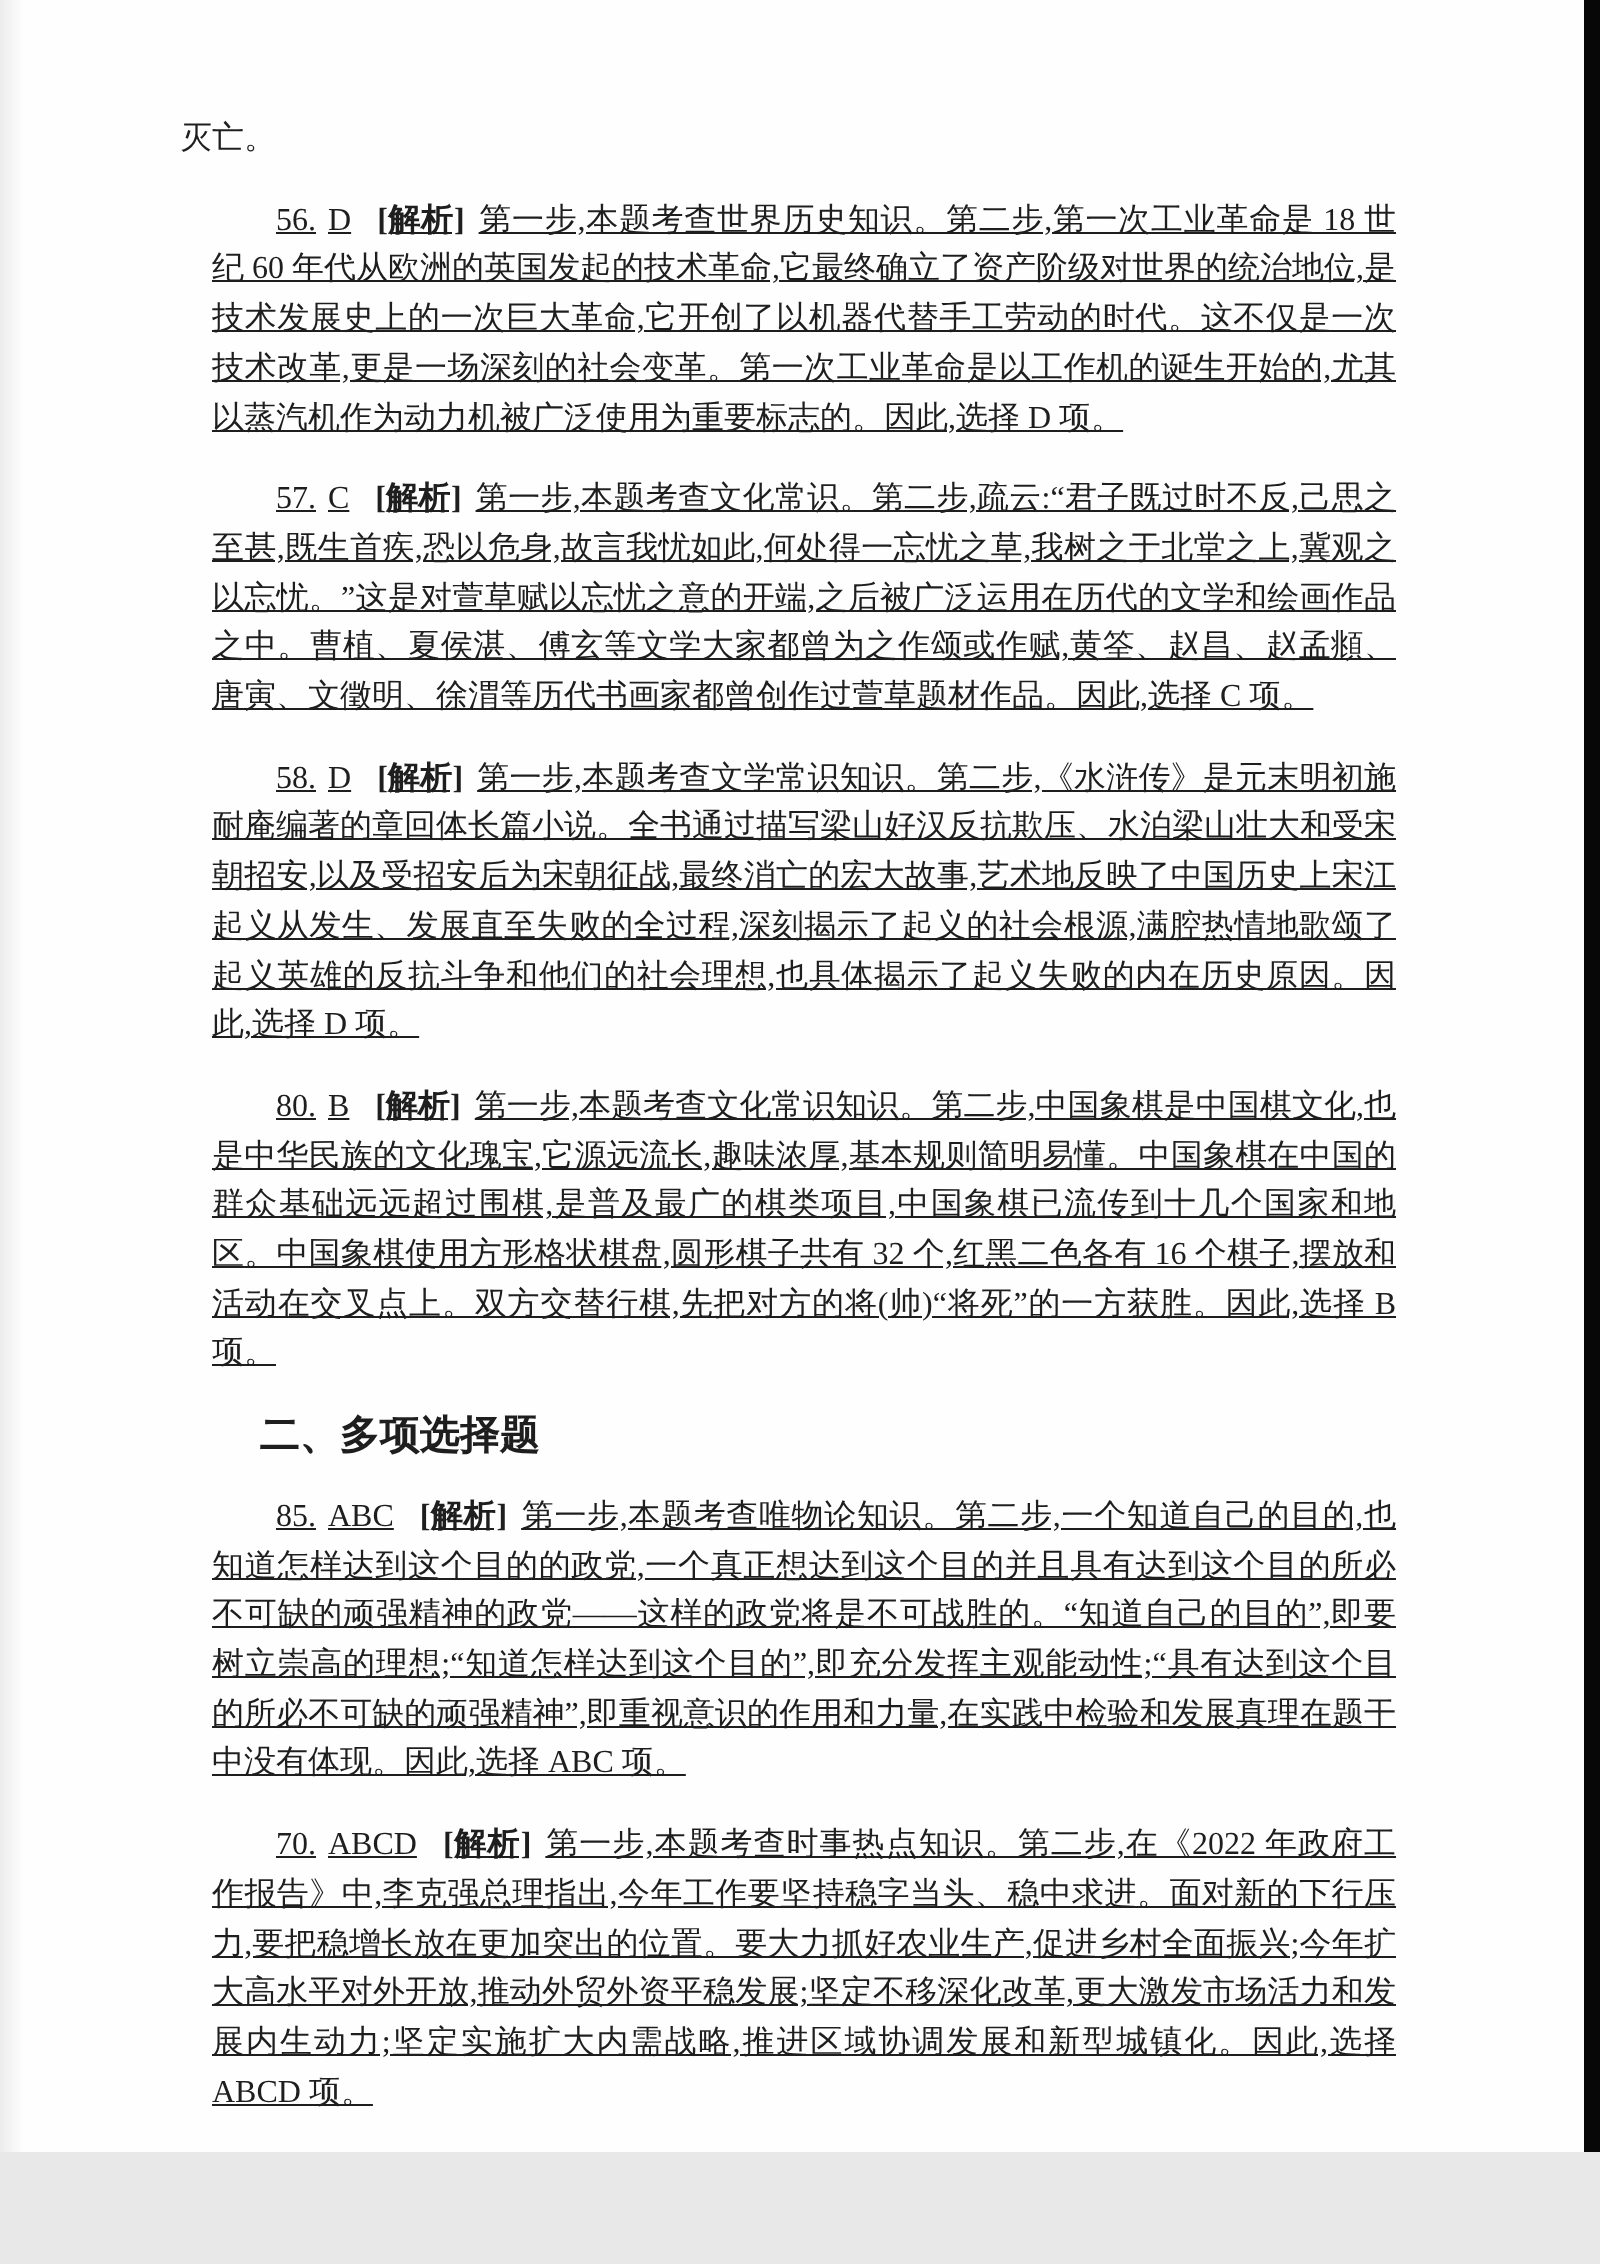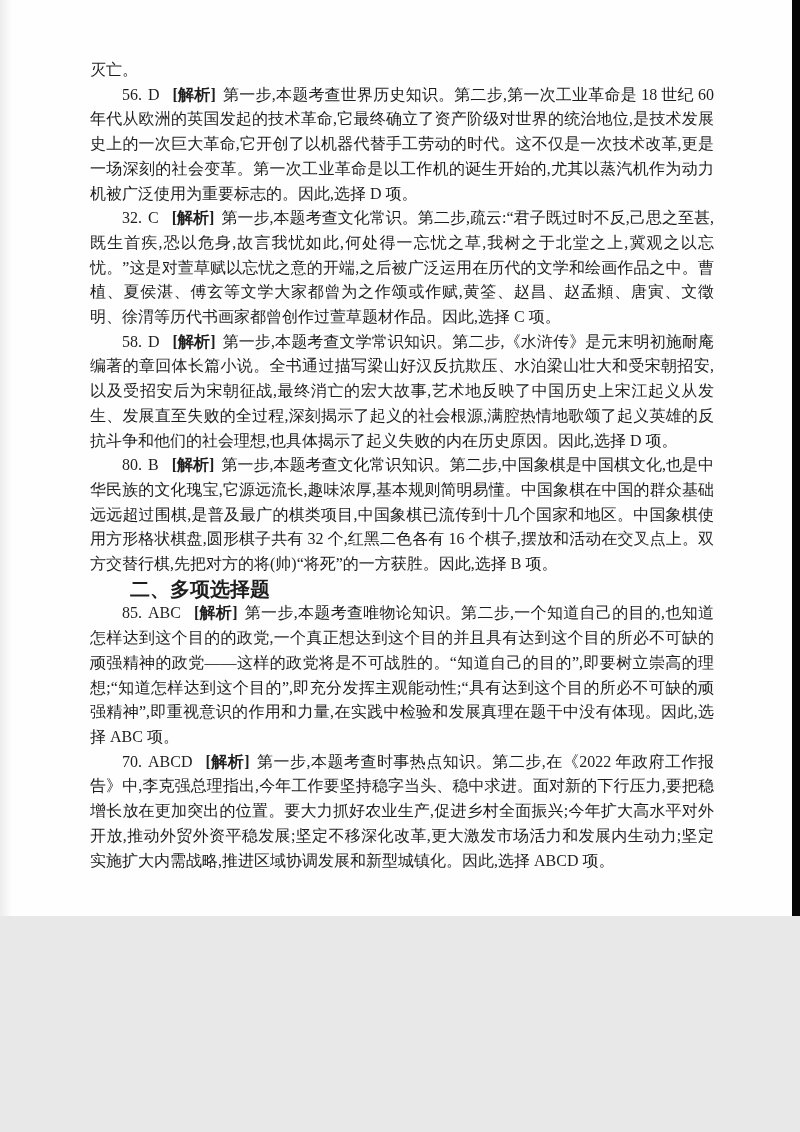--- a/index.html
+++ b/index.html
@@ -1,19 +1,19 @@
 <!DOCTYPE html>
 <html><head>
 <meta charset="utf-8">
 <style>
   html, body { margin: 0; padding: 0; background: #e8e8e8; }
   .page {
     position: relative;
     width: 800px;
-    height: 916px;
+    height: 1076px;
     background: #fefefe;
     overflow: hidden;
     font-family: "Liberation Serif", "DejaVu Serif", serif;
     color: #1e1e1e;
     margin: 0 auto;
   }
   
   .page::before {
     content: "";
     position: absolute;
@@ -32,21 +32,21 @@
   .content {
     position: absolute;
     left: 90px;
     top: 58px;
     width: 624px;
     font-size: 16px;
     line-height: 24.7px;
     text-align: justify;
   }
   .cont-line { margin: 0; text-indent: 0; }
-  .item { margin: 0; text-indent: 2em; }
+  .item { margin: 16px; text-indent: 2em; text-decoration: underline; }
   .num { margin-right: 6px; }
   .choice { margin-right: 13px; }
   .tag { font-weight: bold; margin-right: 7px; }
   .sec-heading {
     margin: 0;
     font-size: 20px;
     font-weight: bold;
     text-indent: 2em;
     line-height: 24.7px;
     text-align: left;
@@ -69,21 +69,21 @@
 <body>
 
 <div class="page">
 
   <div class="content">
 
     <p class="cont-line">灭亡。</p>
 
     <p class="item"><span class="num">56.</span><span class="choice">D</span><span class="tag">[解析]</span><span>第一步,本题考查世界历史知识。第二步,第一次工业革命是 18 世纪 60 年代从欧洲的英国发起的技术革命,它最终确立了资产阶级对世界的统治地位,是技术发展史上的一次巨大革命,它开创了以机器代替手工劳动的时代。这不仅是一次技术改革,更是一场深刻的社会变革。第一次工业革命是以工作机的诞生开始的,尤其以蒸汽机作为动力机被广泛使用为重要标志的。因此,选择 D 项。</span></p>
 
-    <p class="item"><span class="num">32.</span><span class="choice">C</span><span class="tag">[解析]</span><span>第一步,本题考查文化常识。第二步,疏云:“君子既过时不反,己思之至甚,既生首疾,恐以危身,故言我忧如此,何处得一忘忧之草,我树之于北堂之上,冀观之以忘忧。”这是对萱草赋以忘忧之意的开端,之后被广泛运用在历代的文学和绘画作品之中。曹植、夏侯湛、傅玄等文学大家都曾为之作颂或作赋,黄筌、赵昌、赵孟頫、唐寅、文徵明、徐渭等历代书画家都曾创作过萱草题材作品。因此,选择 C 项。</span></p>
+    <p class="item"><span class="num">57.</span><span class="choice">C</span><span class="tag">[解析]</span><span>第一步,本题考查文化常识。第二步,疏云:“君子既过时不反,己思之至甚,既生首疾,恐以危身,故言我忧如此,何处得一忘忧之草,我树之于北堂之上,冀观之以忘忧。”这是对萱草赋以忘忧之意的开端,之后被广泛运用在历代的文学和绘画作品之中。曹植、夏侯湛、傅玄等文学大家都曾为之作颂或作赋,黄筌、赵昌、赵孟頫、唐寅、文徵明、徐渭等历代书画家都曾创作过萱草题材作品。因此,选择 C 项。</span></p>
 
     <p class="item"><span class="num">58.</span><span class="choice">D</span><span class="tag">[解析]</span><span>第一步,本题考查文学常识知识。第二步,《水浒传》是元末明初施耐庵编著的章回体长篇小说。全书通过描写梁山好汉反抗欺压、水泊梁山壮大和受宋朝招安,以及受招安后为宋朝征战,最终消亡的宏大故事,艺术地反映了中国历史上宋江起义从发生、发展直至失败的全过程,深刻揭示了起义的社会根源,满腔热情地歌颂了起义英雄的反抗斗争和他们的社会理想,也具体揭示了起义失败的内在历史原因。因此,选择 D 项。</span></p>
 
 
     <p class="item"><span class="num">80.</span><span class="choice">B</span><span class="tag">[解析]</span><span>第一步,本题考查文化常识知识。第二步,中国象棋是中国棋文化,也是中华民族的文化瑰宝,它源远流长,趣味浓厚,基本规则简明易懂。中国象棋在中国的群众基础远远超过围棋,是普及最广的棋类项目,中国象棋已流传到十几个国家和地区。中国象棋使用方形格状棋盘,圆形棋子共有 32 个,红黑二色各有 16 个棋子,摆放和活动在交叉点上。双方交替行棋,先把对方的将(帅)“将死”的一方获胜。因此,选择 B 项。</span></p>
 
     <h3 class="sec-heading">二、多项选择题</h3>
 
 
     <p class="item"><span class="num">85.</span><span class="choice">ABC</span><span class="tag">[解析]</span><span>第一步,本题考查唯物论知识。第二步,一个知道自己的目的,也知道怎样达到这个目的的政党,一个真正想达到这个目的并且具有达到这个目的所必不可缺的顽强精神的政党——这样的政党将是不可战胜的。“知道自己的目的”,即要树立崇高的理想;“知道怎样达到这个目的”,即充分发挥主观能动性;“具有达到这个目的所必不可缺的顽强精神”,即重视意识的作用和力量,在实践中检验和发展真理在题干中没有体现。因此,选择 ABC 项。</span></p>

